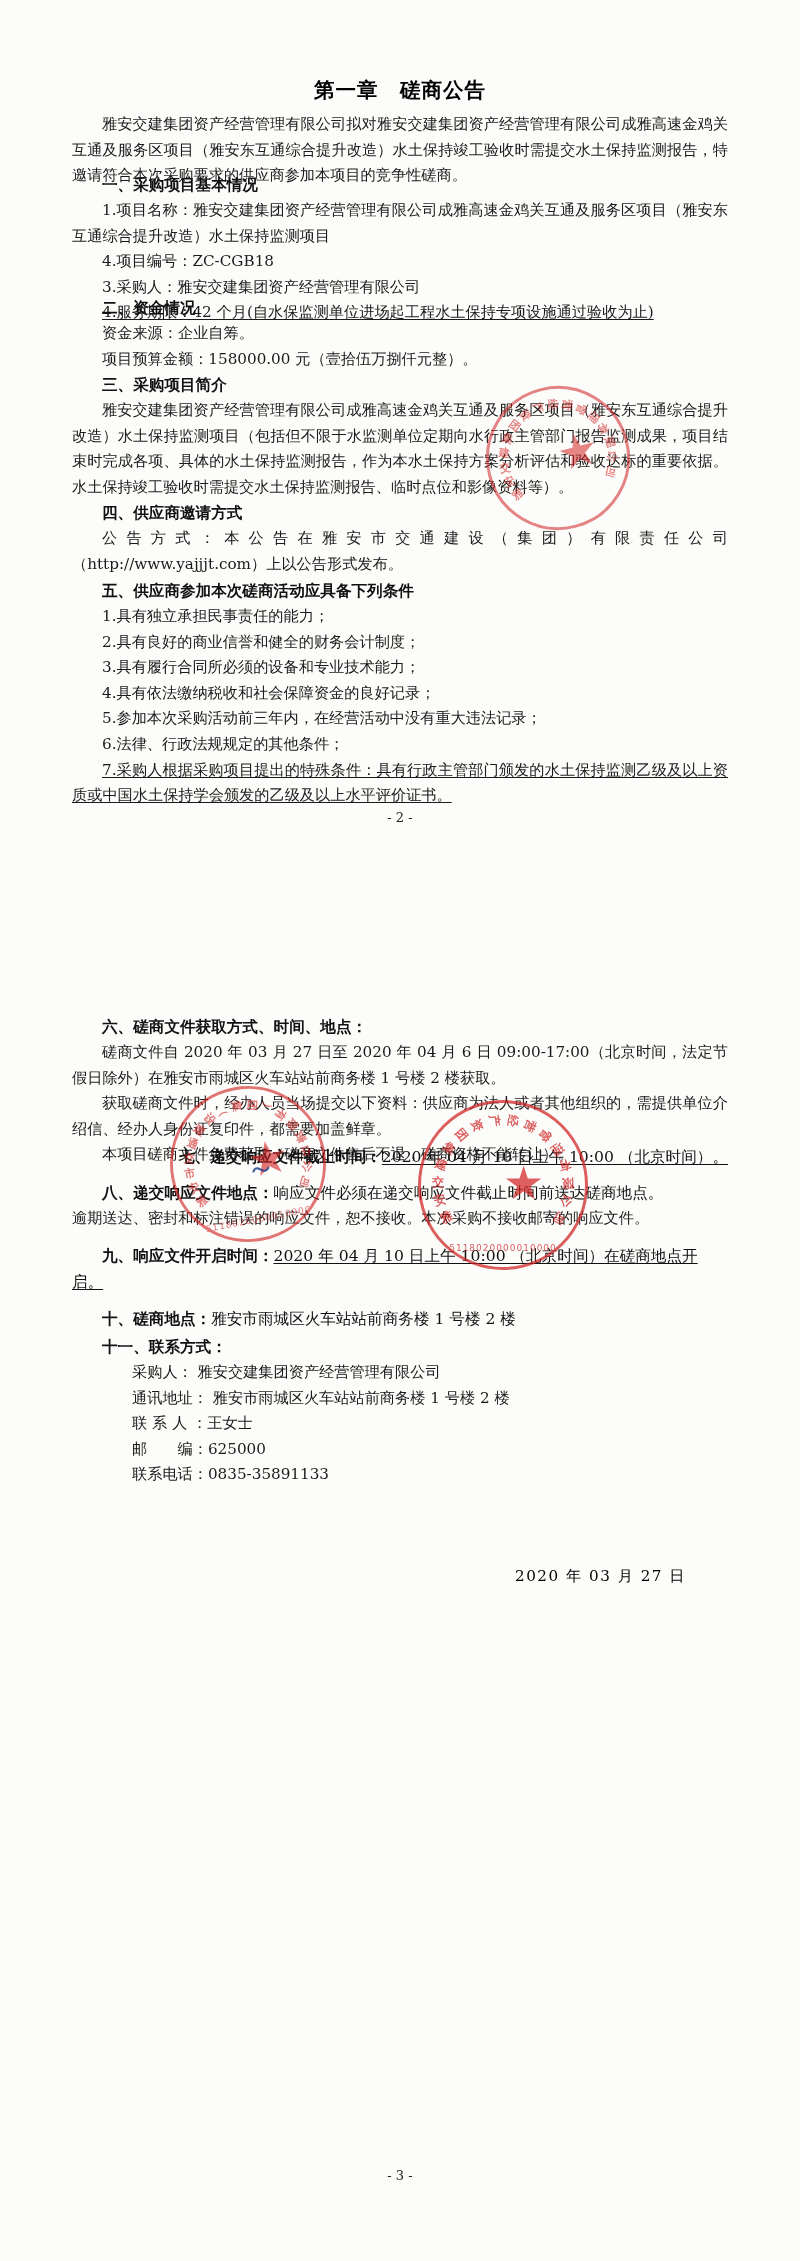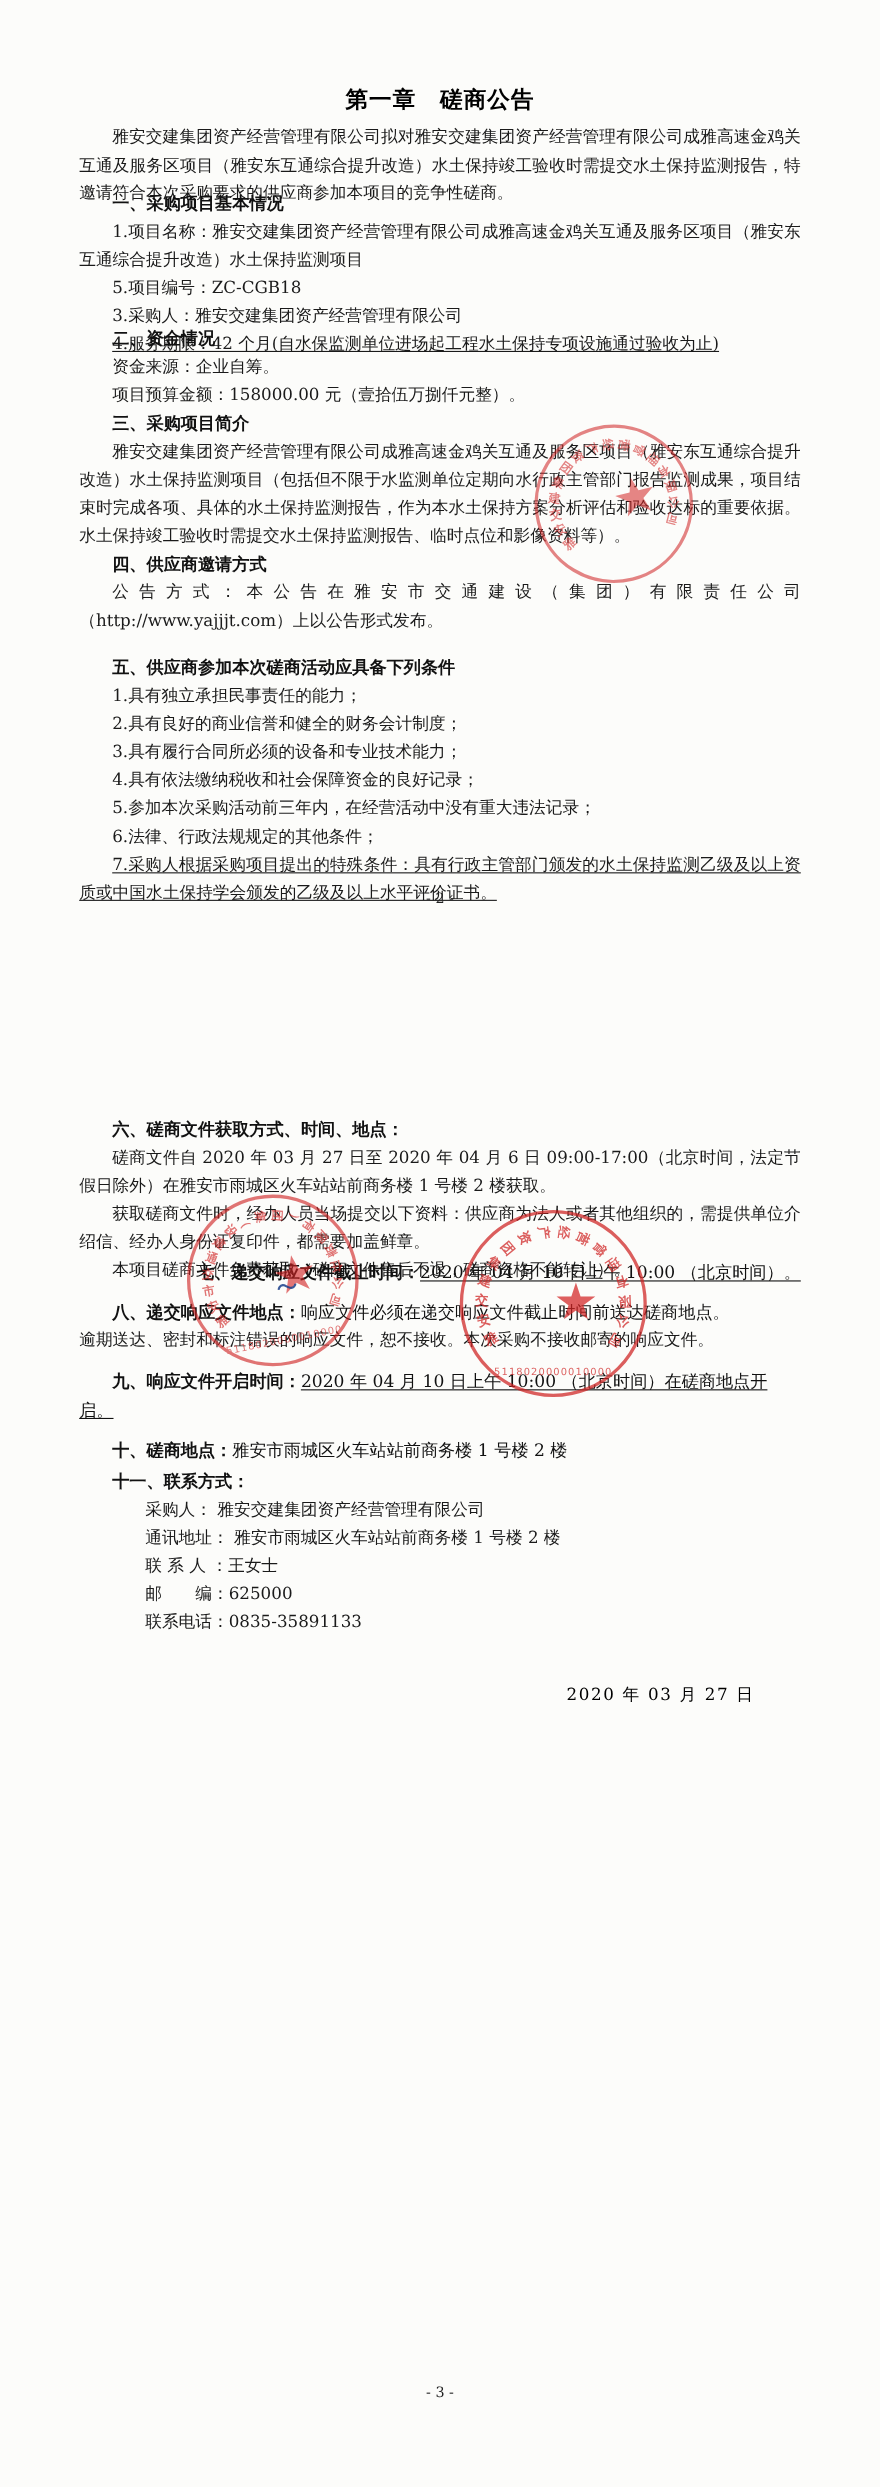--- a/index.html
+++ b/index.html
@@ -140,41 +140,42 @@
     color: #1a3f8a;
     font-family: "DejaVu Serif", "Liberation Serif", serif;
     opacity: 0.85;
     transform: rotate(-6deg);
   }
   .date-line {
     text-align: right;
     font-size: 15.2px;
     letter-spacing: 1.5px;
     padding-right: 42px;
+    margin-top: 36px;
   }
 </style>
 </head>
 <body>
 
 <div class="page">
   <div class="sheet">
 
     <div class="content" style="top:76px;">
       <div class="doc-title">第一章　磋商公告</div>
     </div>
 
     <div class="content" style="top:112px;">
       <p class="p indent2">雅安交建集团资产经营管理有限公司拟对雅安交建集团资产经营管理有限公司成雅高速金鸡关互通及服务区项目（雅安东互通综合提升改造）水土保持竣工验收时需提交水土保持监测报告，特邀请符合本次采购要求的供应商参加本项目的竞争性磋商。</p>
     </div>
 
     <div class="content" style="top:172px;">
       <div class="heading">一、采购项目基本情况</div>
       <p class="p indent2">1.项目名称：雅安交建集团资产经营管理有限公司成雅高速金鸡关互通及服务区项目（雅安东互通综合提升改造）水土保持监测项目</p>
       <p class="p indent2">
-        <span>5.项目编号：ZC-CGB18</span>
+        <span>4.项目编号：ZC-CGB18</span>
       </p>
       <p class="p indent2">3.采购人：雅安交建集团资产经营管理有限公司</p>
       <p class="p indent2 u">4.服务期限：42 个月(自水保监测单位进场起工程水土保持专项设施通过验收为止)</p>
     </div>
 
     <div class="content" style="top:295px;">
       <div class="heading">二、资金情况</div>
       <p class="p indent2">资金来源：企业自筹。</p>
       <p class="p indent2">项目预算金额：158000.00 元（壹拾伍万捌仟元整）。</p>
     </div>
@@ -182,21 +183,21 @@
     <div class="content" style="top:372px;">
       <div class="heading">三、采购项目简介</div>
       <p class="p indent2">雅安交建集团资产经营管理有限公司成雅高速金鸡关互通及服务区项目（雅安东互通综合提升改造）水土保持监测项目（包括但不限于水监测单位定期向水行政主管部门报告监测成果，项目结束时完成各项、具体的水土保持监测报告，作为本水土保持方案分析评估和验收达标的重要依据。水土保持竣工验收时需提交水土保持监测报告、临时点位和影像资料等）。</p>
     </div>
 
     <div class="content" style="top:500px;">
       <div class="heading">四、供应商邀请方式</div>
       <p class="p indent2">公 告 方 式 ： 本 公 告 在 雅 安 市 交 通 建 设 （ 集 团 ） 有 限 责 任 公 司（http://www.yajjjt.com）上以公告形式发布。</p>
     </div>
 
-    <div class="content" style="top:594px;">
+    <div class="content" style="top:578px;">
       <div class="heading">五、供应商参加本次磋商活动应具备下列条件</div>
       <p class="p indent2">1.具有独立承担民事责任的能力；</p>
       <p class="p indent2">2.具有良好的商业信誉和健全的财务会计制度；</p>
       <p class="p indent2">3.具有履行合同所必须的设备和专业技术能力；</p>
       <p class="p indent2">4.具有依法缴纳税收和社会保障资金的良好记录；</p>
       <p class="p indent2">5.参加本次采购活动前三年内，在经营活动中没有重大违法记录；</p>
       <p class="p indent2">6.法律、行政法规规定的其他条件；</p>
       <p class="p indent2">
         <span class="u">7.采购人根据采购项目提出的特殊条件：具有行政主管部门颁发的水土保持监测乙级及以上资质或中国水土保持学会颁发的乙级及以上水平评价证书。</span>
       </p>

